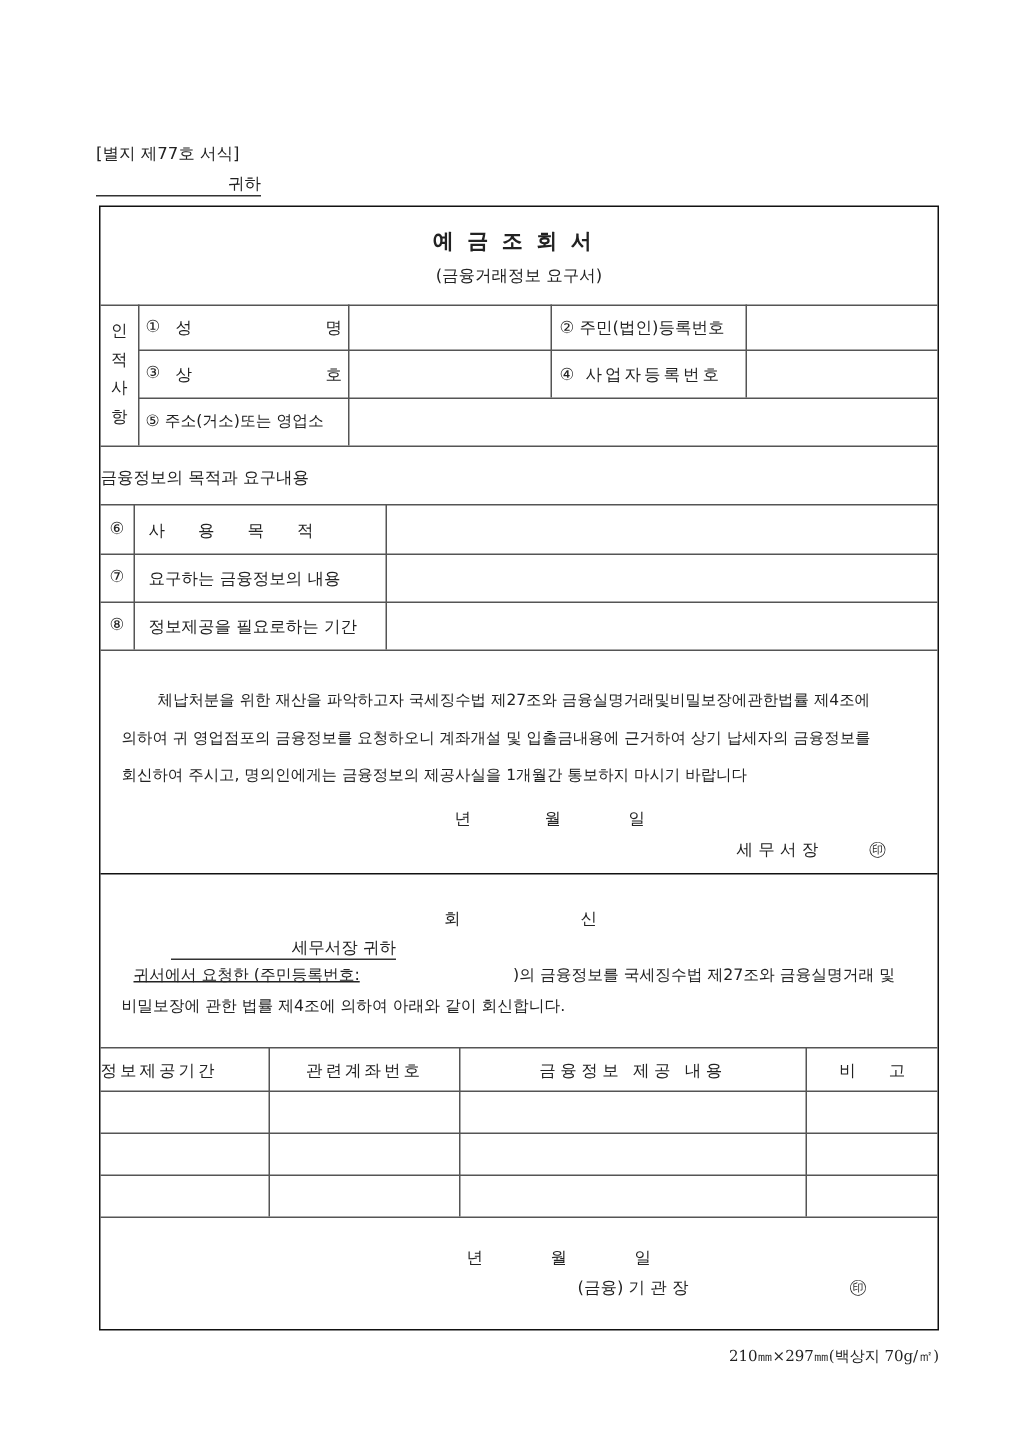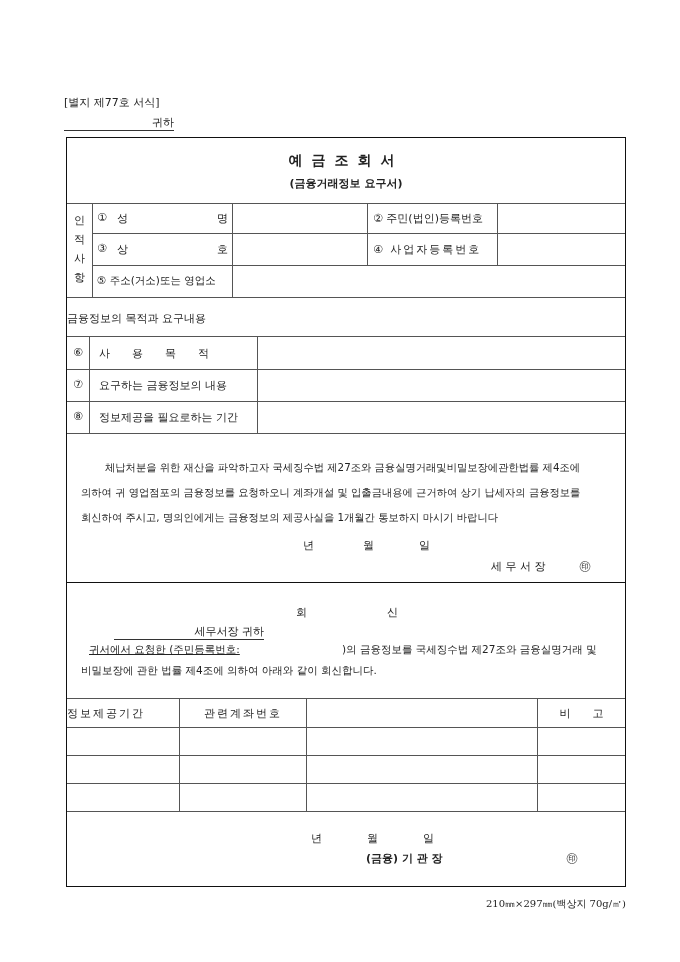--- a/index.html
+++ b/index.html
@@ -6,21 +6,21 @@
   body { width:680px; height:962px; position:relative; font-family:"DejaVu Sans", sans-serif; color:#222; font-size:11px; overflow:hidden; }
   .abs { position:absolute; }
   .form-label { left:64px; top:95px; font-size:11px; letter-spacing:0px;text-align:right; }
   .addressee { left:64px; top:115px; width:110px; border-bottom:1px solid #333; font-size:11px; text-align:right; height:15px; line-height:15px; }
   .box { left:66px; top:137px; width:560px; height:750px; border:1.5px solid #111; box-sizing:border-box; }
   .hline { position:absolute; height:0; border-top:1px solid #555; }
   .hline.dark { border-top:1.5px solid #111; }
   .vline { position:absolute; width:0; border-left:1px solid #555; }
   .t { position:absolute; white-space:nowrap; }
   .title { font-weight:bold; font-size:14px; letter-spacing:9px; }
-  .subtitle { font-weight:bold; font-size:11px; }
+  .subtitle { font-weight:normal; font-size:11px; }
   .sp { letter-spacing:4px; }
   .para { font-size:11px; line-height:25px; white-space:nowrap; }
   .footer { right:54px; top:897px; font-size:10px; font-family:"DejaVu Serif", serif;text-align:center; }
 </style>
 </head>
 <body>
 
 <div class="abs form-label">[별지 제77호 서식]</div>
 <div class="abs addressee">
   <span>귀하</span>
@@ -108,35 +108,36 @@
   <span class="t" style="left:320px;top:467px;">신</span>
   <div class="t" style="left:47px;top:487px;width:150px;border-bottom:1px solid #333;text-align:right;line-height:14px;">
     <span>세무서장 귀하</span>
   </div>
   <span class="t" style="left:22px;top:505px;font-size:10.5px;text-decoration:underline;">귀서에서 요청한 (주민등록번호:</span>
   <span class="t" style="left:275px;top:505px;font-size:10.5px;">)의 금융정보를 국세징수법 제27조와 금융실명거래 및</span>
   <span class="t" style="left:14px;top:526px;font-size:10.5px;">비밀보장에 관한 법률 제4조에 의하여 아래와 같이 회신합니다.</span>
 
   <div class="t" style="left:0;width:112px;top:568px;letter-spacing:2px;">정보제공기간</div>
   <div class="t" style="left:113px;width:126px;text-align:center;top:568px;letter-spacing:2px;">관련계좌번호</div>
+  <div class="t" style="left:240px;width:230px;text-align:center;top:568px;letter-spacing:3px;">금융정보 제공 내용</div>
   <div class="t" style="left:471px;width:87px;text-align:center;top:568px;">비　　고</div>
 
   <div class="t" style="left:0;top:590px;width:112px;height:27px;"></div>
   <div class="t" style="left:113px;top:590px;width:126px;height:27px;"></div>
   <div class="t" style="left:240px;top:590px;width:230px;height:27px;"></div>
   <div class="t" style="left:471px;top:590px;width:87px;height:27px;"></div>
   <div class="t" style="left:0;top:618px;width:112px;height:27px;"></div>
   <div class="t" style="left:113px;top:618px;width:126px;height:27px;"></div>
   <div class="t" style="left:240px;top:618px;width:230px;height:27px;"></div>
   <div class="t" style="left:471px;top:618px;width:87px;height:27px;"></div>
   <div class="t" style="left:0;top:646px;width:112px;height:27px;"></div>
   <div class="t" style="left:113px;top:646px;width:126px;height:27px;"></div>
   <div class="t" style="left:240px;top:646px;width:230px;height:27px;"></div>
   <div class="t" style="left:471px;top:646px;width:87px;height:27px;"></div>
 
   <span class="t" style="left:244px;top:693px;">년</span>
   <span class="t" style="left:300px;top:693px;">월</span>
   <span class="t" style="left:356px;top:693px;">일</span>
-  <span class="t" style="left:299px;top:713px;font-weight:bold;">(금융) 기 관 장</span>
+  <span class="t" style="left:318px;top:713px;">(금융) 기 관 장</span>
   <span class="t" style="left:499px;top:712px;font-size:12px;">㊞</span>
 </div>
 
 <div class="abs footer">210㎜×297㎜(백상지 70g/㎡)</div>
 
 </body></html>

